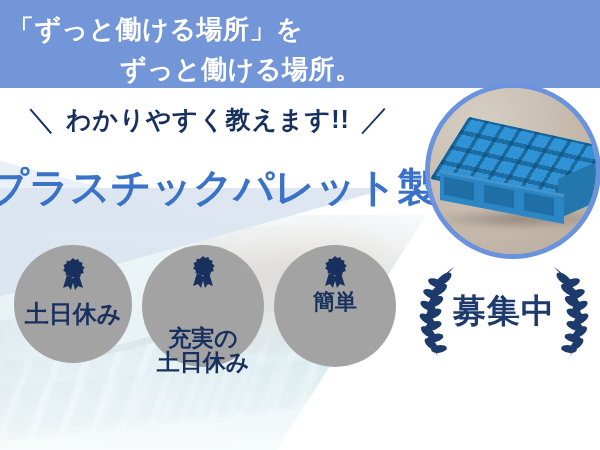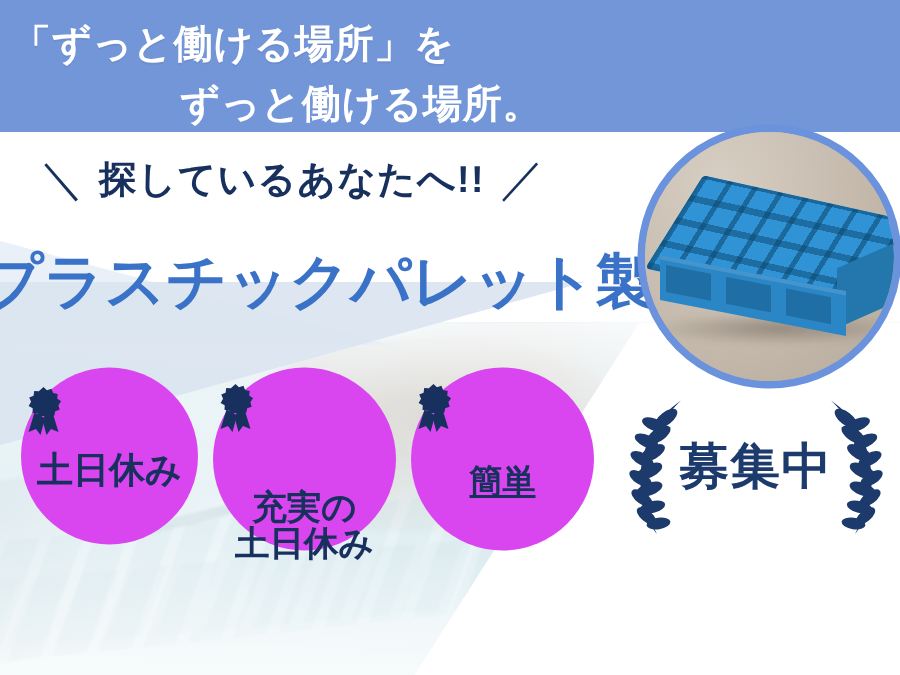--- a/index.html
+++ b/index.html
@@ -188,35 +188,35 @@
   }
   .pallet .shadow{
     position:absolute;left:0px;top:76px;width:170px;height:22px;
     background:radial-gradient(ellipse at 50% 50%, rgba(60,50,40,.35), rgba(60,50,40,0) 70%);
     filter:blur(2px);
   }
 
   
   .badge{
     position:absolute;border-radius:50%;
-    background:#d946ef;
-    display:flex;flex-direction:column;justify-content:flex-start;
+    background:#a3a3a3;
+    display:flex;flex-direction:column;align-items:center;justify-content:flex-start;
     box-sizing:border-box;
   }
   .badge .rosette{margin-top:12px;}
   .badge .blabel{
     color:#17305d;font-weight:800;text-align:center;line-height:1.06;
     letter-spacing:0px;
   }
   #badge1{left:14px;top:245px;width:118px;height:118px;}
   #badge1 .blabel{font-size:24px;margin-top:10px;}
   #badge2{left:142px;top:245px;width:122px;height:122px;gap:33px;}
   #badge2 .blabel{font-size:23px;margin-top:4px;}
   #badge3{left:274px;top:245px;width:122px;height:122px;}
-  #badge3 .blabel{font-size:22px;margin-top:20px;text-decoration:underline;}
+  #badge3 .blabel{font-size:22px;margin-top:1px;}
   #badge2 .rosette,#badge3 .rosette{margin-top:10px;}
 
   .rosette svg{display:block;}
 
   
   .laurel-wrap{
     position:absolute;left:414px;top:263px;width:180px;height:96px;
     display:flex;align-items:center;justify-content:center;
   }
   .laurel-wrap .rec-text{
@@ -250,21 +250,21 @@
   <div class="wedge-pale2"></div>
   <div class="wedge-pale"></div>
 
   <div class="topband">
     <div class="l1">「ずっと働ける場所」を</div>
     <div class="l2">ずっと働ける場所。</div>
   </div>
 
   <div class="subline">
     <span class="slash l">＼</span>
-    <span class="txt">探しているあなたへ!!</span>
+    <span class="txt">わかりやすく教えます!!</span>
     <span class="slash r">／</span>
   </div>
 
   <div class="headline">プラスチックパレット製造</div>
 
   <div class="pallet-circle">
     <div class="floor"></div>
     <div class="pallet">
       <div class="shadow"></div>
       <div class="deck"></div>

